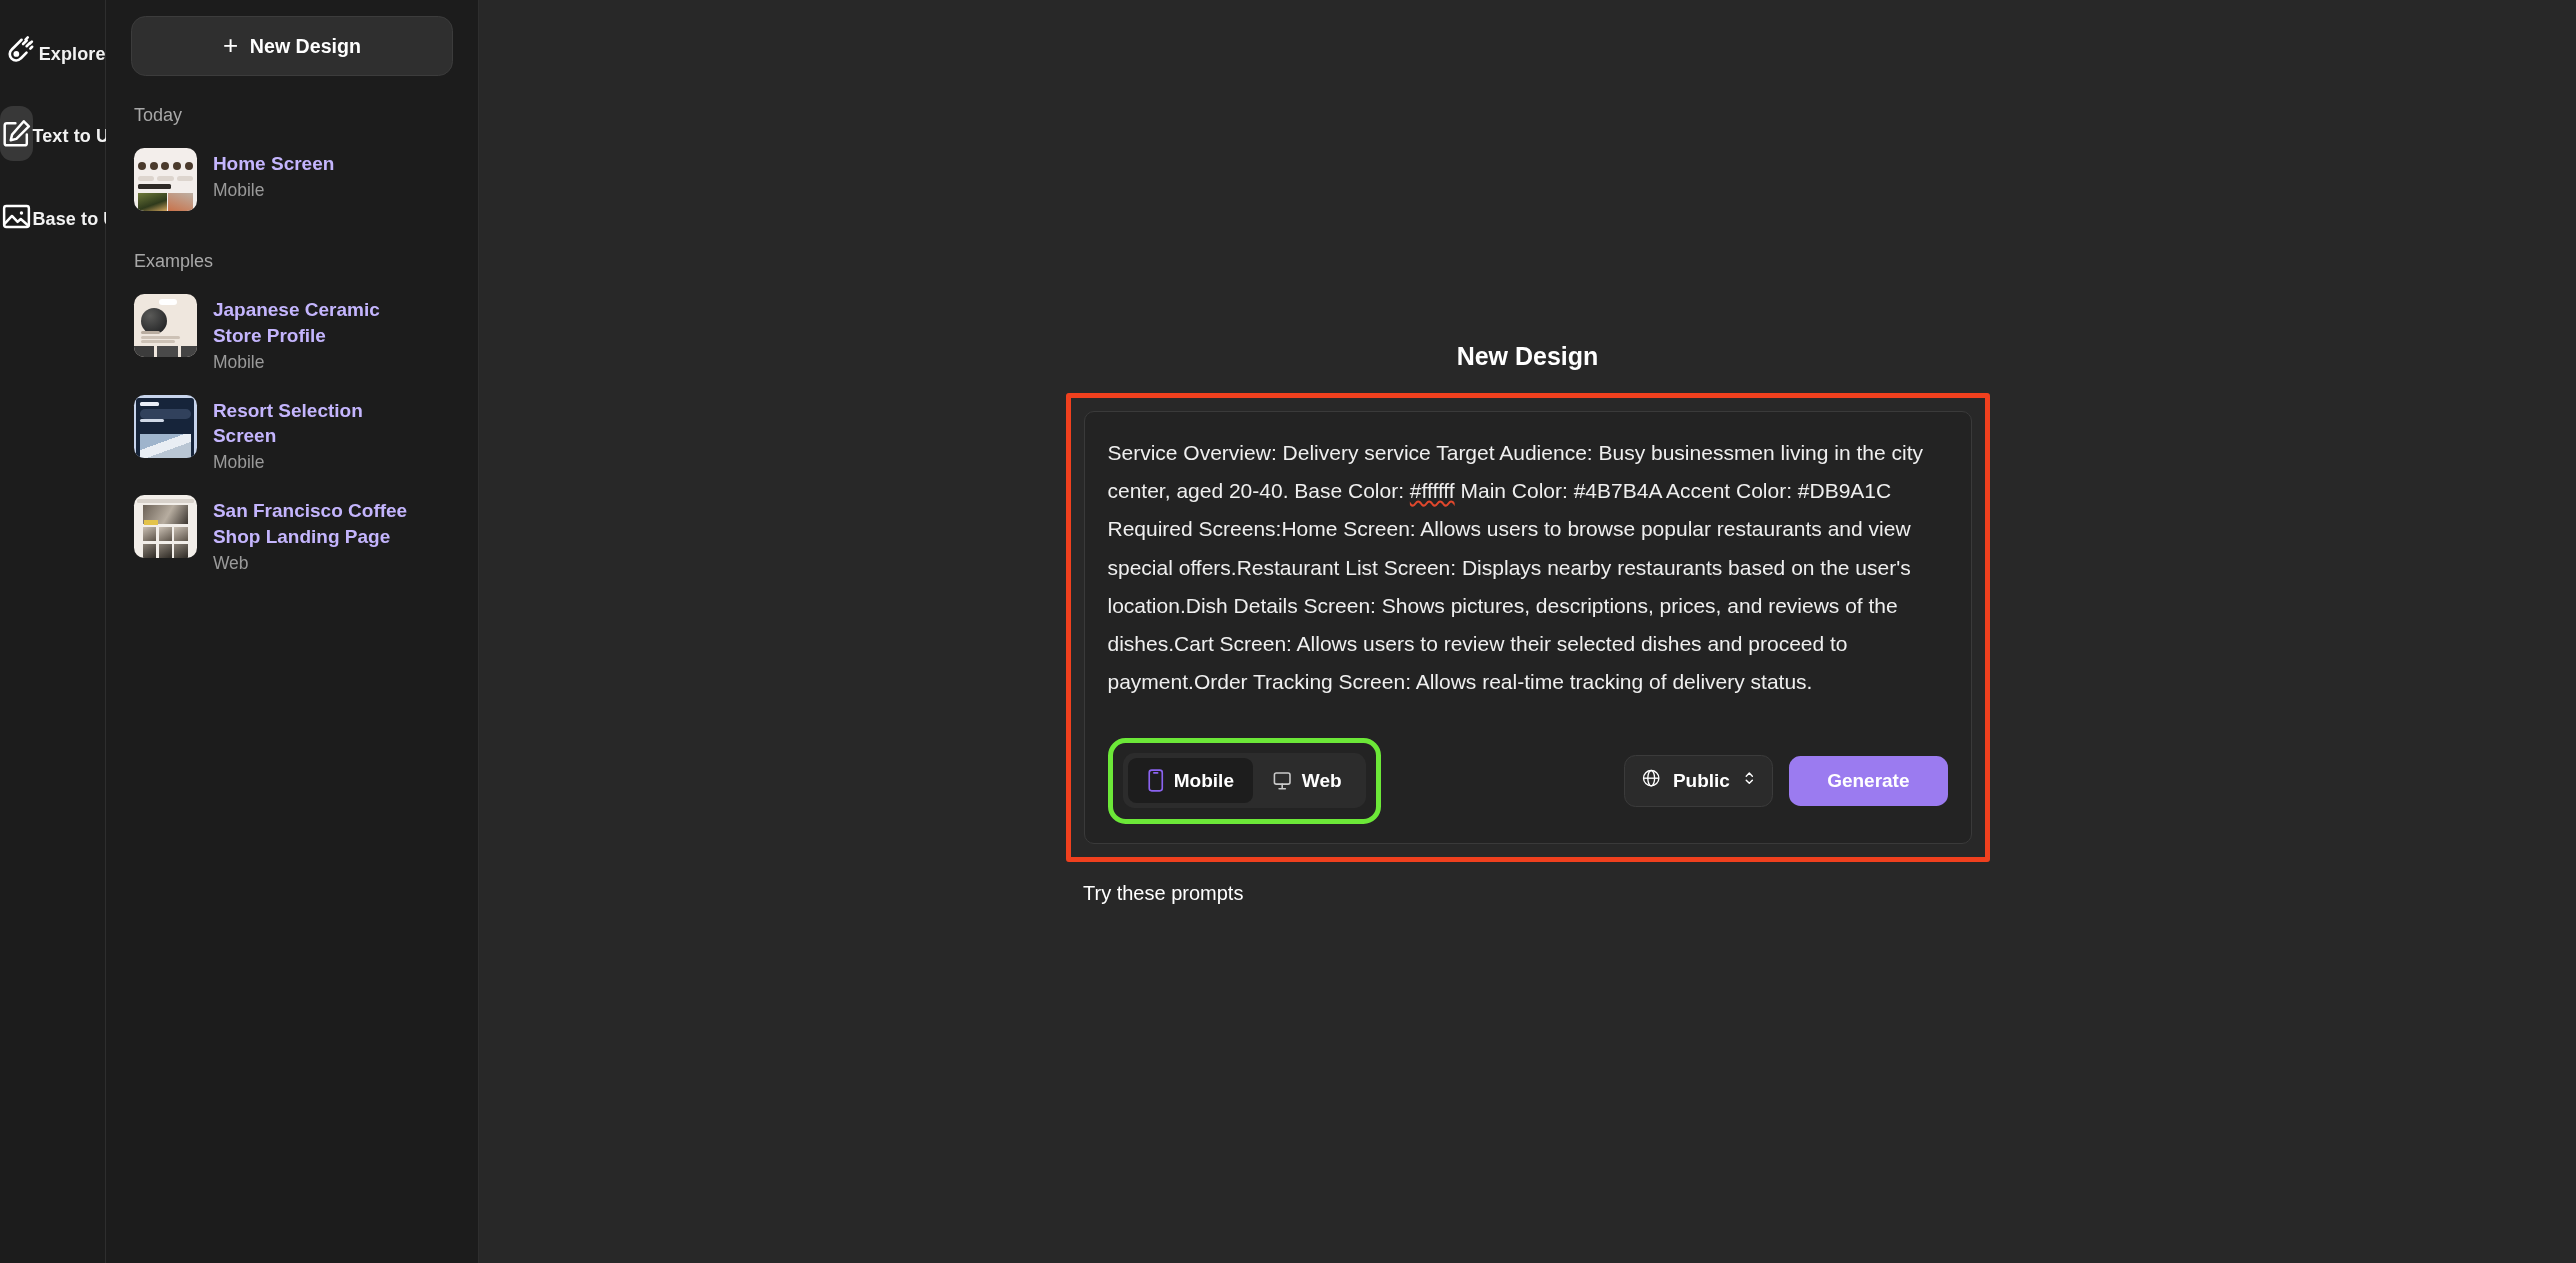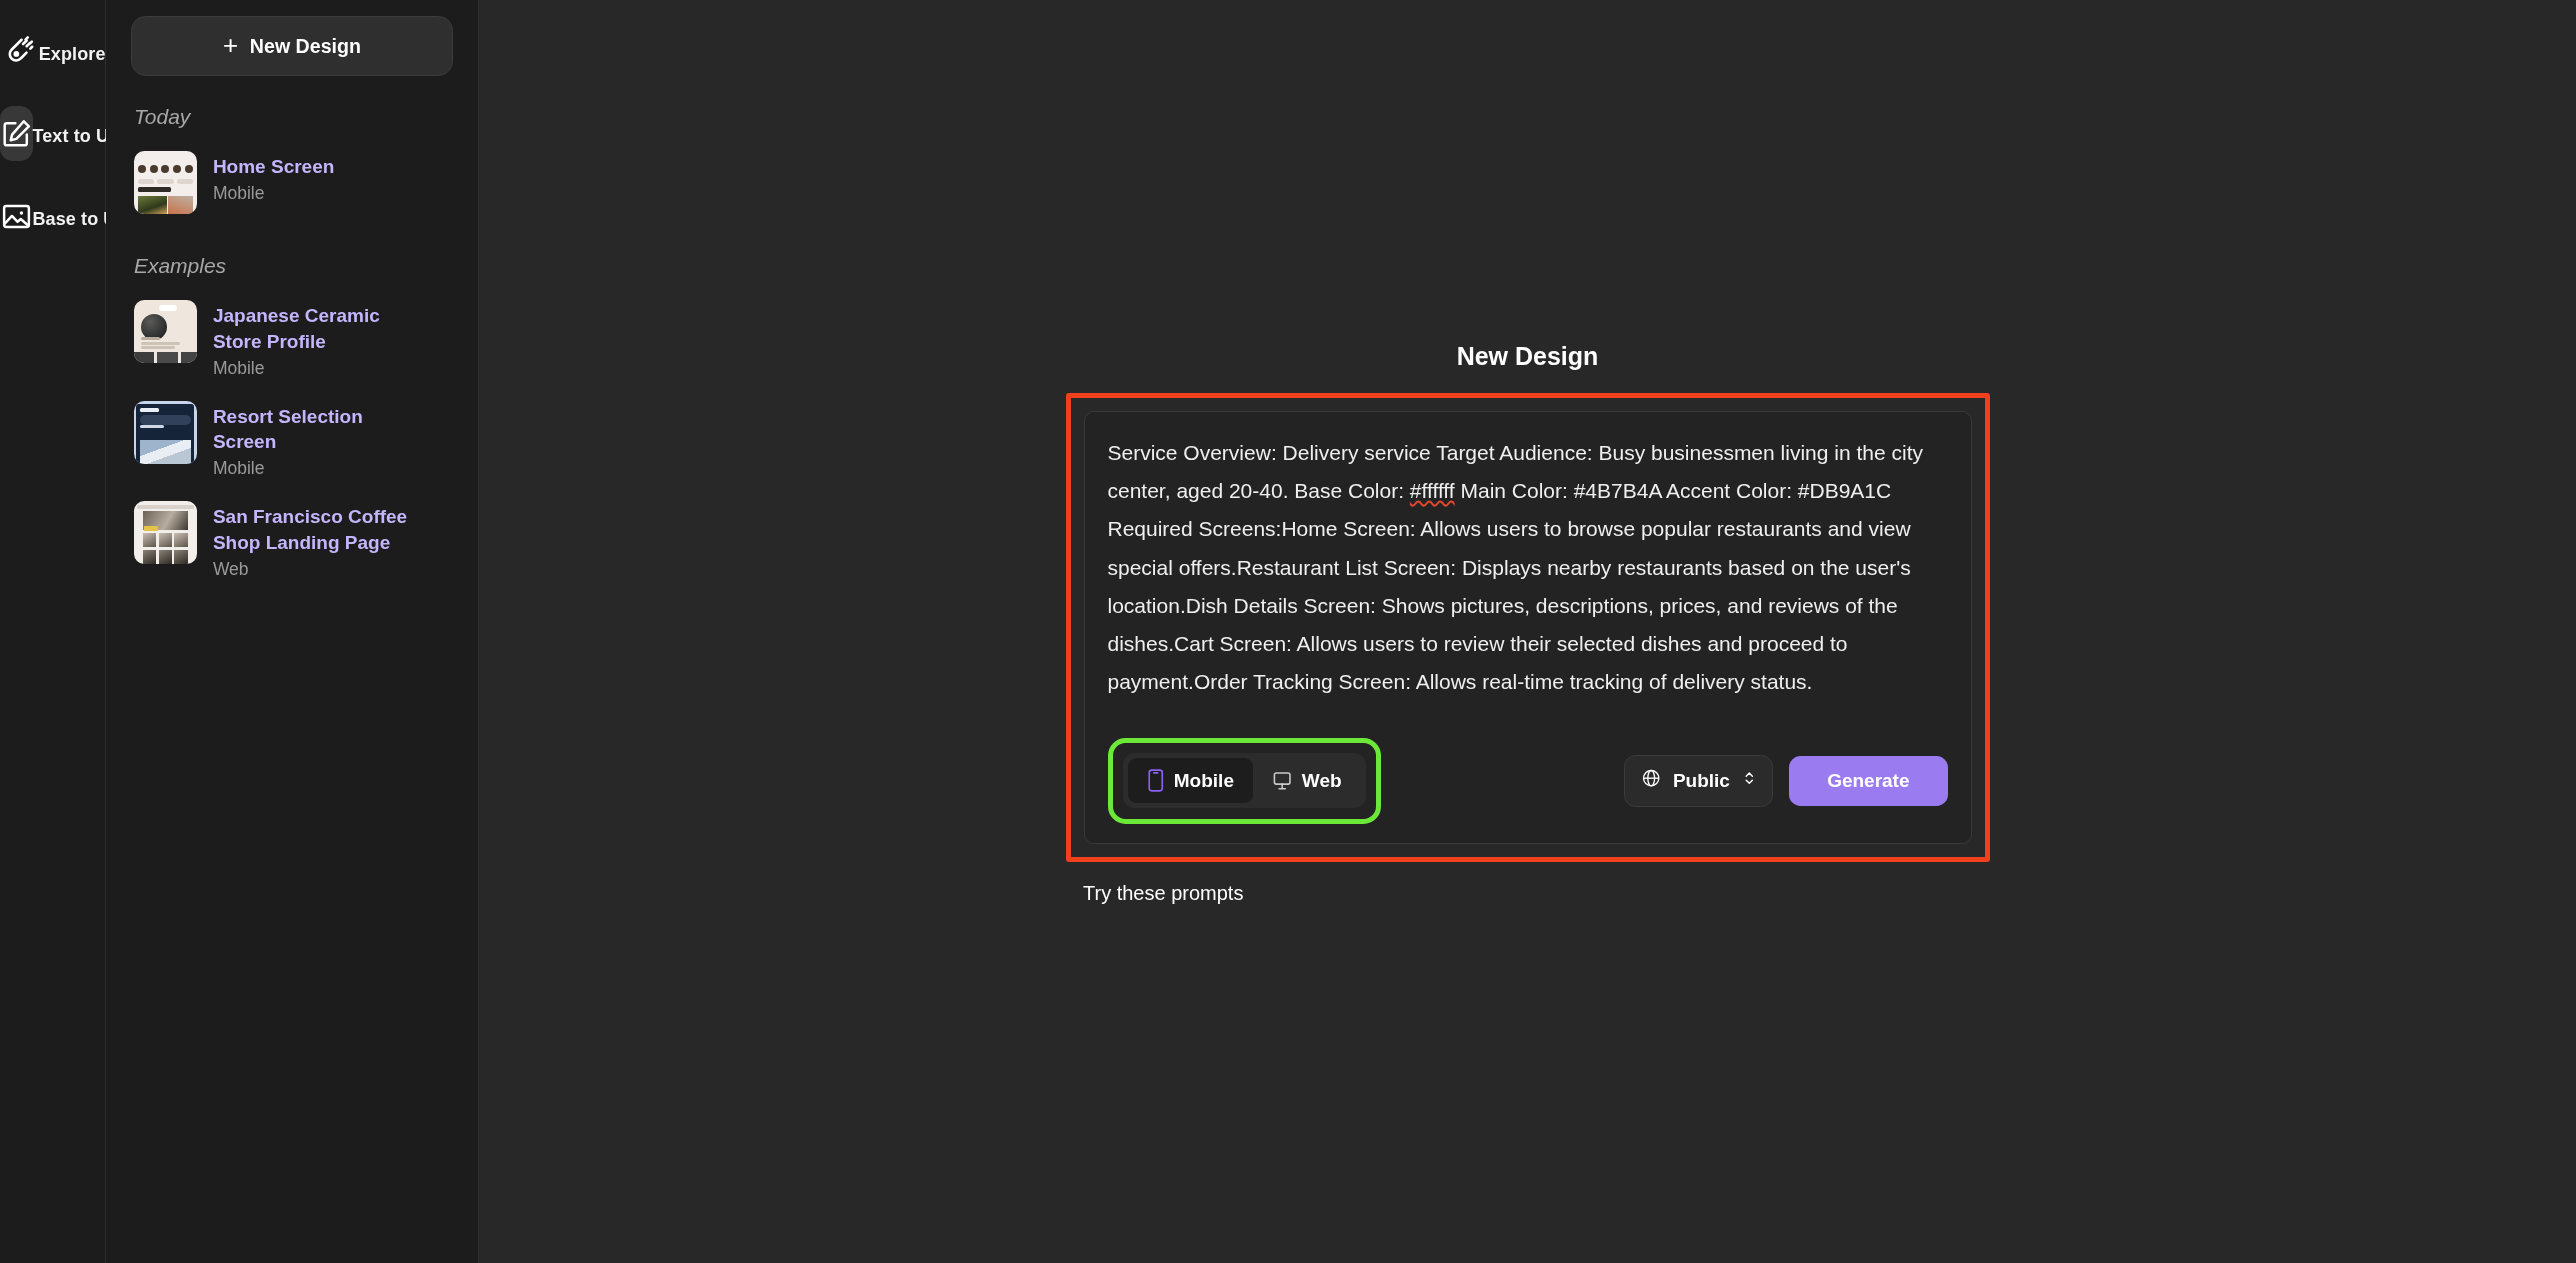--- a/index.html
+++ b/index.html
@@ -69,23 +69,22 @@
     color: #FFFFFF; font-size: 18px; font-weight: 700;
     line-height: 1.38; max-width: 171px; position: relative; z-index: 2;
   }
   .upgrade-btn {
     background: #9B7BF0; color: #FFFFFF; font-size: 17.5px; font-weight: 700;
     border: none; border-radius: 10.2px; padding: 11px 17.5px; cursor: pointer;
     position: relative; z-index: 2;
   }
 
   .sec-title {
-    color: #A8A8A8; font-size: 21px; font-weight: 400;
+    color: #A8A8A8; font-size: 18px; font-weight: 400;
     margin: 29px 0 11.6px 2.9px;
-    font-style: italic;
   }
   .proj {
     display: flex; align-items: flex-start; gap: 16px;
     padding: 10.2px 0 11.6px 2.9px; cursor: pointer;
   }
   .thumb {
     width: 63px; height: 63px; flex: 0 0 63px; border-radius: 10.2px;
     overflow: hidden; position: relative; background: #EFEAE6;
   }
   .proj-meta { padding-top: 2.9px; min-width: 0; }

